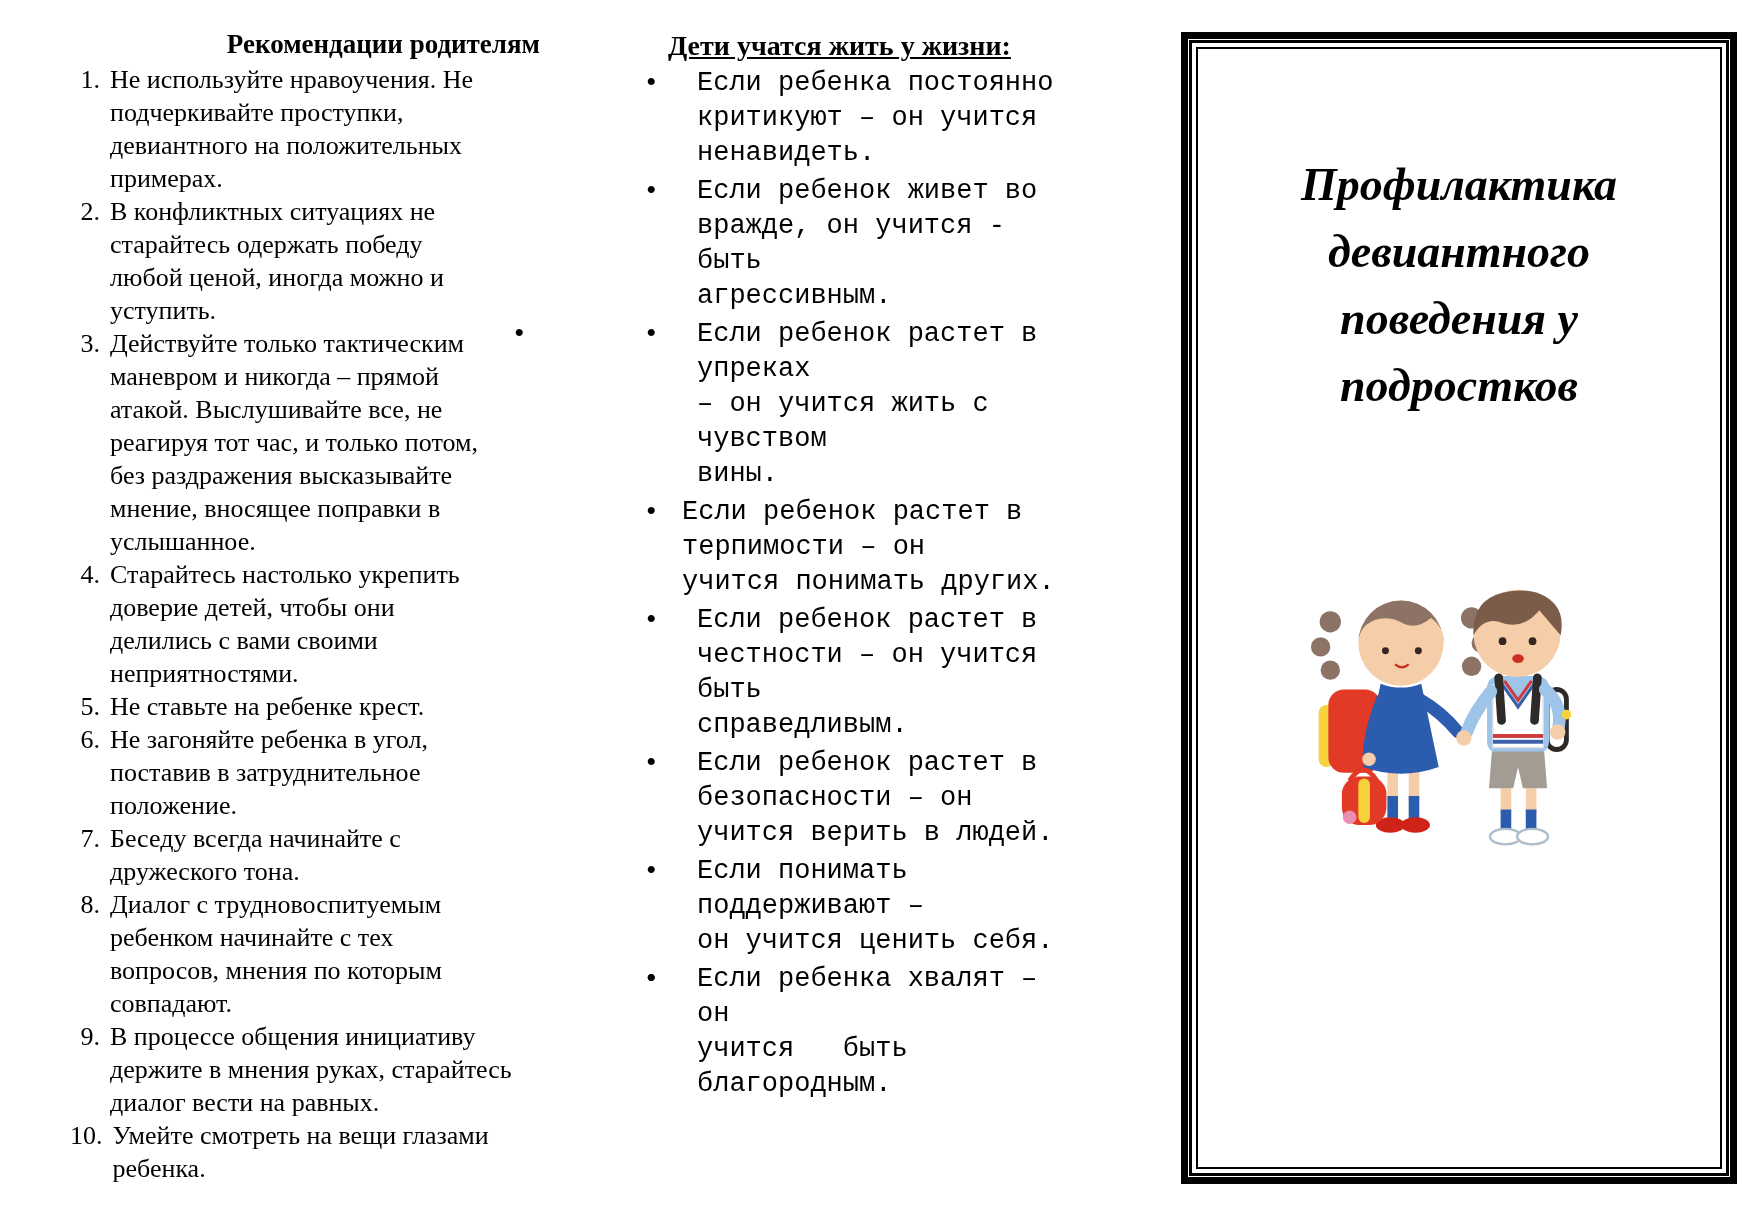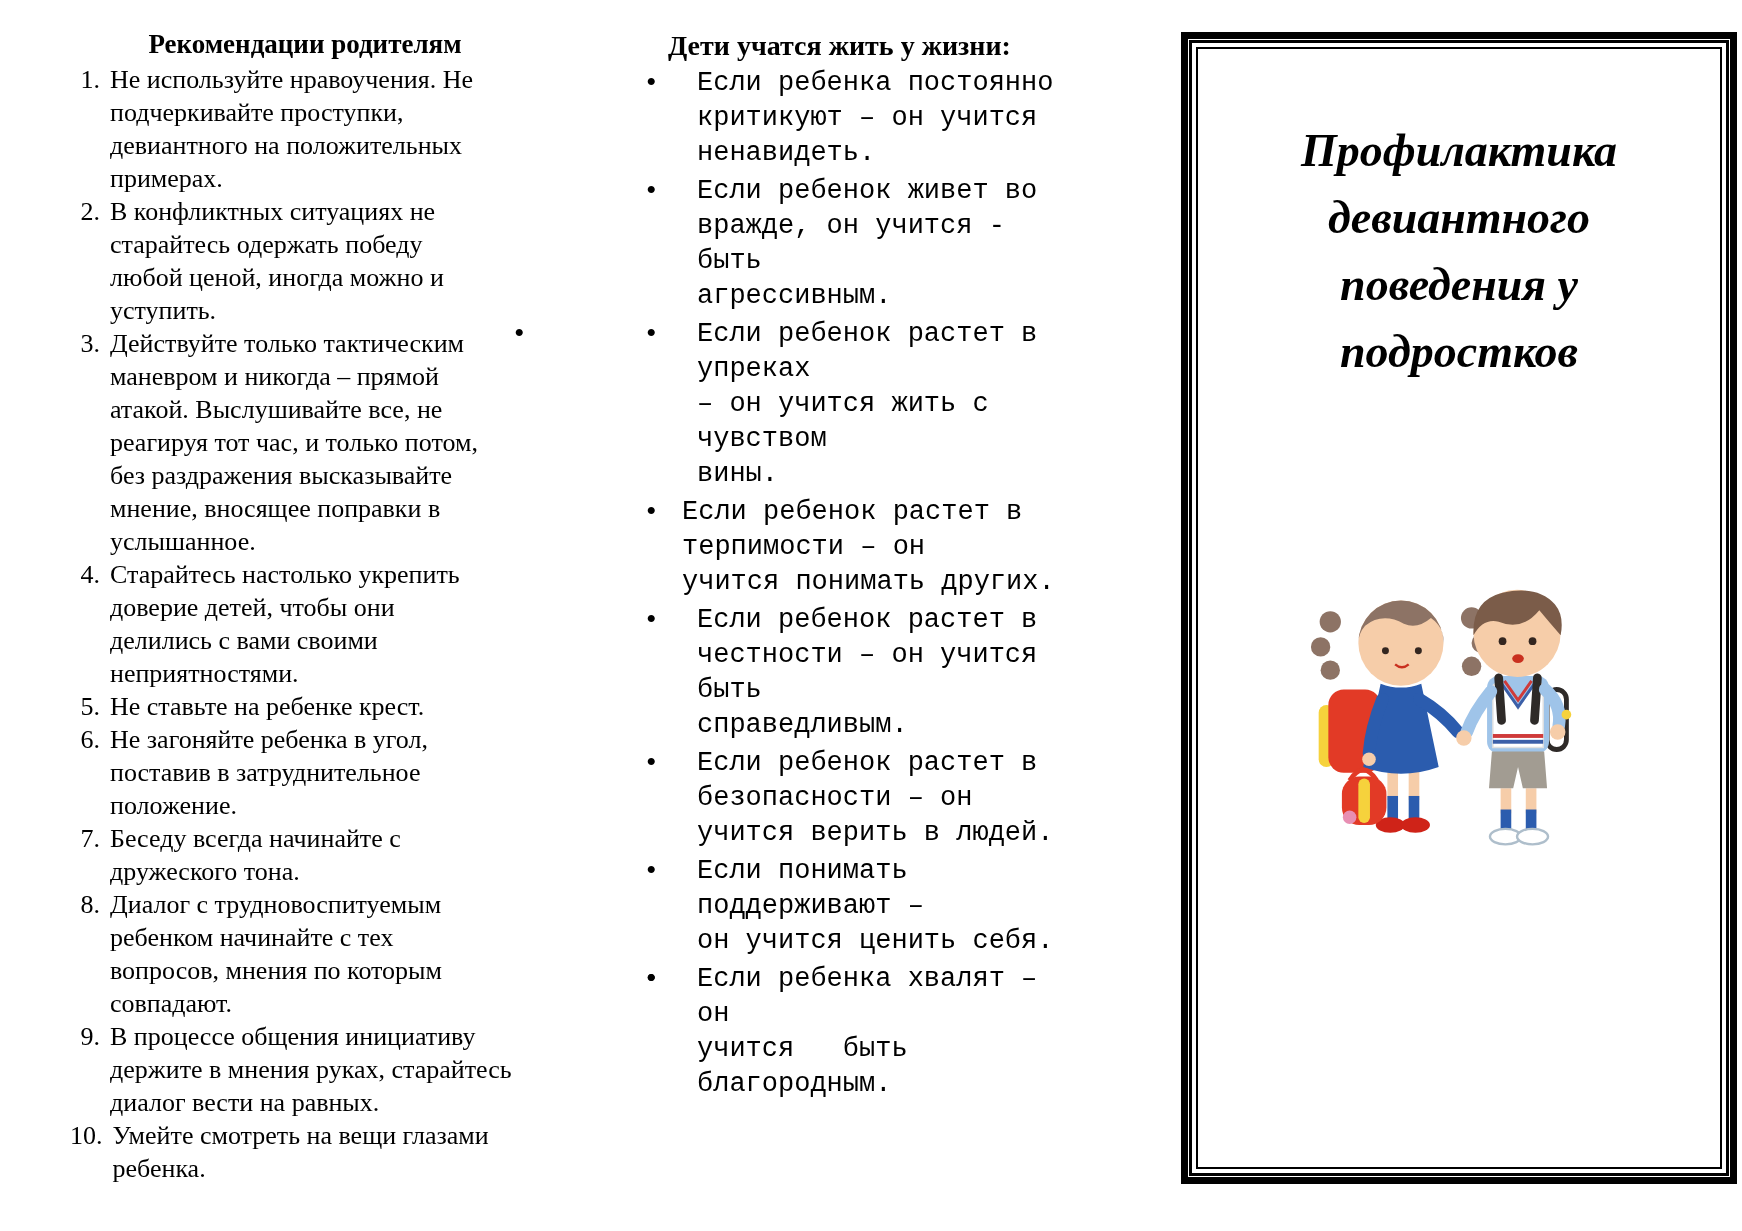--- a/index.html
+++ b/index.html
@@ -4,39 +4,39 @@
 <style>
   html,body{margin:0;padding:0;}
   body{
     width:1742px;height:1231px;position:relative;overflow:hidden;
     background:#ffffff;color:#000;
     font-family:"Liberation Serif","DejaVu Serif",serif;
   }
   .col{position:absolute;top:28px;}
   
   .col-left{left:70px;width:470px;font-size:26px;line-height:33px;}
-  .col-left h2{margin:0 0 2px 0;font-size:27px;line-height:33px;font-weight:bold;text-align:center;}
+  .col-left h2{margin:0 0 2px 0;font-size:27px;line-height:33px;font-weight:bold;text-align:right;}
   .nitem{display:flex;align-items:flex-start;}
   .nitem .num{flex:0 0 30px;text-align:right;margin-right:10px;}
   .nitem .ntext{white-space:pre-wrap;flex:1 1 auto;}
   
   .col-mid{left:562px;width:520px;font-size:27px;line-height:35px;}
-  .col-mid h2{margin:0 0 2px 0;padding-left:106px;font-size:28px;line-height:36px;font-weight:bold;}
+  .col-mid h2{margin:0 0 2px 0;padding-left:106px;font-size:28px;line-height:36px;font-weight:bold;text-decoration:underline;}
   .bitem{position:relative;padding-left:135px;margin-bottom:3px;}
   .bitem .btext{white-space:pre-wrap;display:block;font-family:Liberation Mono, monospace;}
   .bitem .bullet{position:absolute;left:84px;top:-2px;font-size:30px;}
   .bitem.bullet-far .bullet{left:-48px;}
   .bitem.indent-small{padding-left:120px;}
   
   .panel{position:absolute;left:1181px;top:32px;width:556px;height:1152px;
          border:7px solid #000;box-sizing:border-box;background:#fff;}
   .frame2{position:absolute;inset:1px;border:3px solid #000;}
   .frame3{position:absolute;inset:4px;border:2px solid #000;}
   .panel h1{
-    margin:68px 10px 0 10px;text-align:center;
+    margin:102px 10px 0 10px;text-align:center;
     font-size:46px;line-height:67px;font-weight:bold;font-style:italic;
     white-space:pre-line;
   }
   .illus{position:absolute;left:50%;transform:translateX(-50%);top:508px;}
 </style>
 </head>
 <body>
 
 <div class="page">
 

